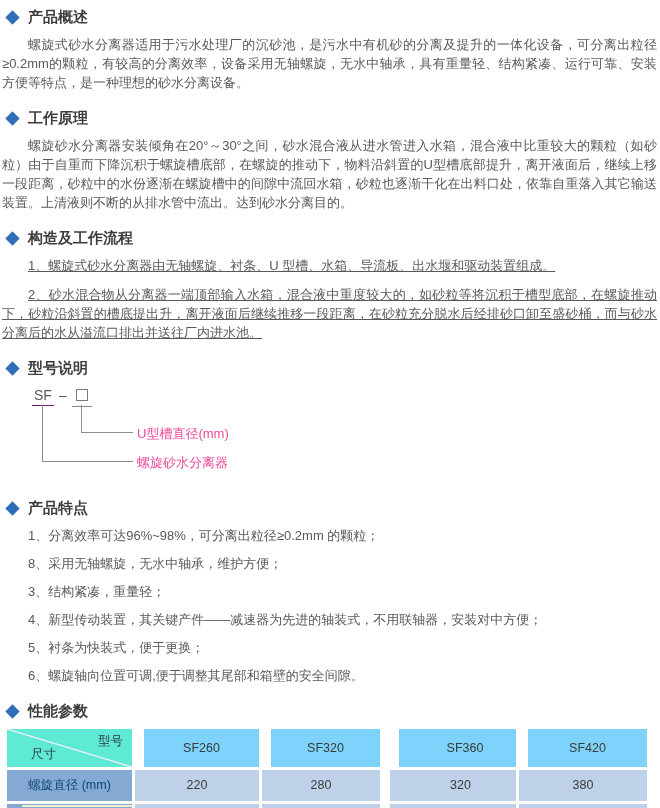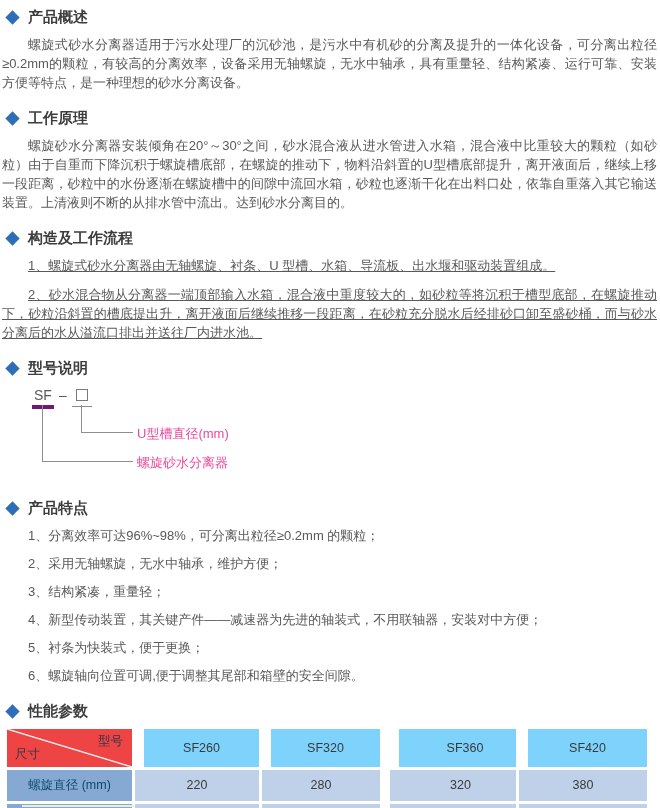--- a/index.html
+++ b/index.html
@@ -26,21 +26,21 @@
     background:#2e6db7;
     transform:rotate(45deg) scale(.78);
   }
   p.body{margin:0 0 8px 0;text-indent:2em;text-align:justify;}
   p.item{margin:0 0 10px 0;text-indent:2em;text-align:justify;text-decoration:underline;}
   p.feature{margin:0 0 9px 0;text-indent:2em;}
 
   
   .model-diagram{position:relative;height:96px;margin:2px 0 6px 30px;}
   .sf-row{position:absolute;left:0;top:0;font-size:14px;color:#595959;}
-  .sf-code{border-bottom:4px solid #701a75;padding:0 2px 2px 2px;}
+  .sf-code{border-bottom:1px solid #701a75;padding:0 2px 2px 2px;}
   .sf-dash{margin:0 5px;}
   .box-wrap{border-bottom:1px solid #8a8a8a;padding:0 4px 3px 4px;}
   .size-box{display:inline-block;width:10px;height:10px;border:1px solid #7a7a7a;vertical-align:-1px;}
   .dline{position:absolute;background:none;}
   .vline{border-left:1px solid #8f8f8f;width:0;}
   .hline{border-top:1px solid #8f8f8f;height:0;}
   .vline-u{left:49px;top:19px;height:27px;}
   .hline-u{left:49px;top:46px;width:52px;}
   .vline-s{left:10px;top:19px;height:56px;}
   .hline-s{left:10px;top:75px;width:91px;}
@@ -58,24 +58,24 @@
     width:645px;
     background:#ffffff;
     font-size:12.5px;color:#3a3a3a;
   }
   .cell{display:flex;align-items:center;justify-content:center;}
   .lcell{background:#86a9d4;color:#0c4a6e;}
   .hcell{background:#7dd3fc;margin-left:9px;}
   .dcell{background:#bed1e9;}
   .c1{grid-column:1;}.c2{grid-column:2;}.c3{grid-column:3;}
   .c5{grid-column:5;padding-left:15px;}.c6{grid-column:6;}
-  .corner{position:relative;background:#ef4444;color:#2c3a4d;}
+  .corner{position:relative;background:#5eead4;color:#2c3a4d;}
   .corner svg{position:absolute;left:0;top:0;width:100%;height:100%;}
   .corner-top{position:absolute;top:3px;right:9px;}
-  .corner-bottom{position:absolute;bottom:3px;left:8px;text-align:center;}
+  .corner-bottom{position:absolute;bottom:3px;left:24px;text-align:center;}
 
   .bottom-strip{
     position:absolute;left:22px;top:805px;width:112px;height:2px;
     background:#f0eecb;
   }
 </style>
 </head>
 <body>
 
 <div class="page">
@@ -114,21 +114,21 @@
     <div class="dline vline vline-s"></div>
     <div class="dline hline hline-s"></div>
     <div class="dlabel dlabel-s">螺旋砂水分离器</div>
   </div>
 
   <div class="sec-heading">
     <span class="diamond"></span>
     <span>产品特点</span>
   </div>
   <p class="feature">1、分离效率可达96%~98%，可分离出粒径≥0.2mm 的颗粒；</p>
-  <p class="feature">2、采用无轴螺旋，无水中轴承，维护方便；</p>
+  <p class="feature">8、采用无轴螺旋，无水中轴承，维护方便；</p>
   <p class="feature">3、结构紧凑，重量轻；</p>
   <p class="feature">4、新型传动装置，其关键产件——减速器为先进的轴装式，不用联轴器，安装对中方便；</p>
   <p class="feature">5、衬条为快装式，便于更换；</p>
   <p class="feature">6、螺旋轴向位置可调,便于调整其尾部和箱壁的安全间隙。</p>
 
   <div class="sec-heading">
     <span class="diamond"></span>
     <span>性能参数</span>
   </div>
 

